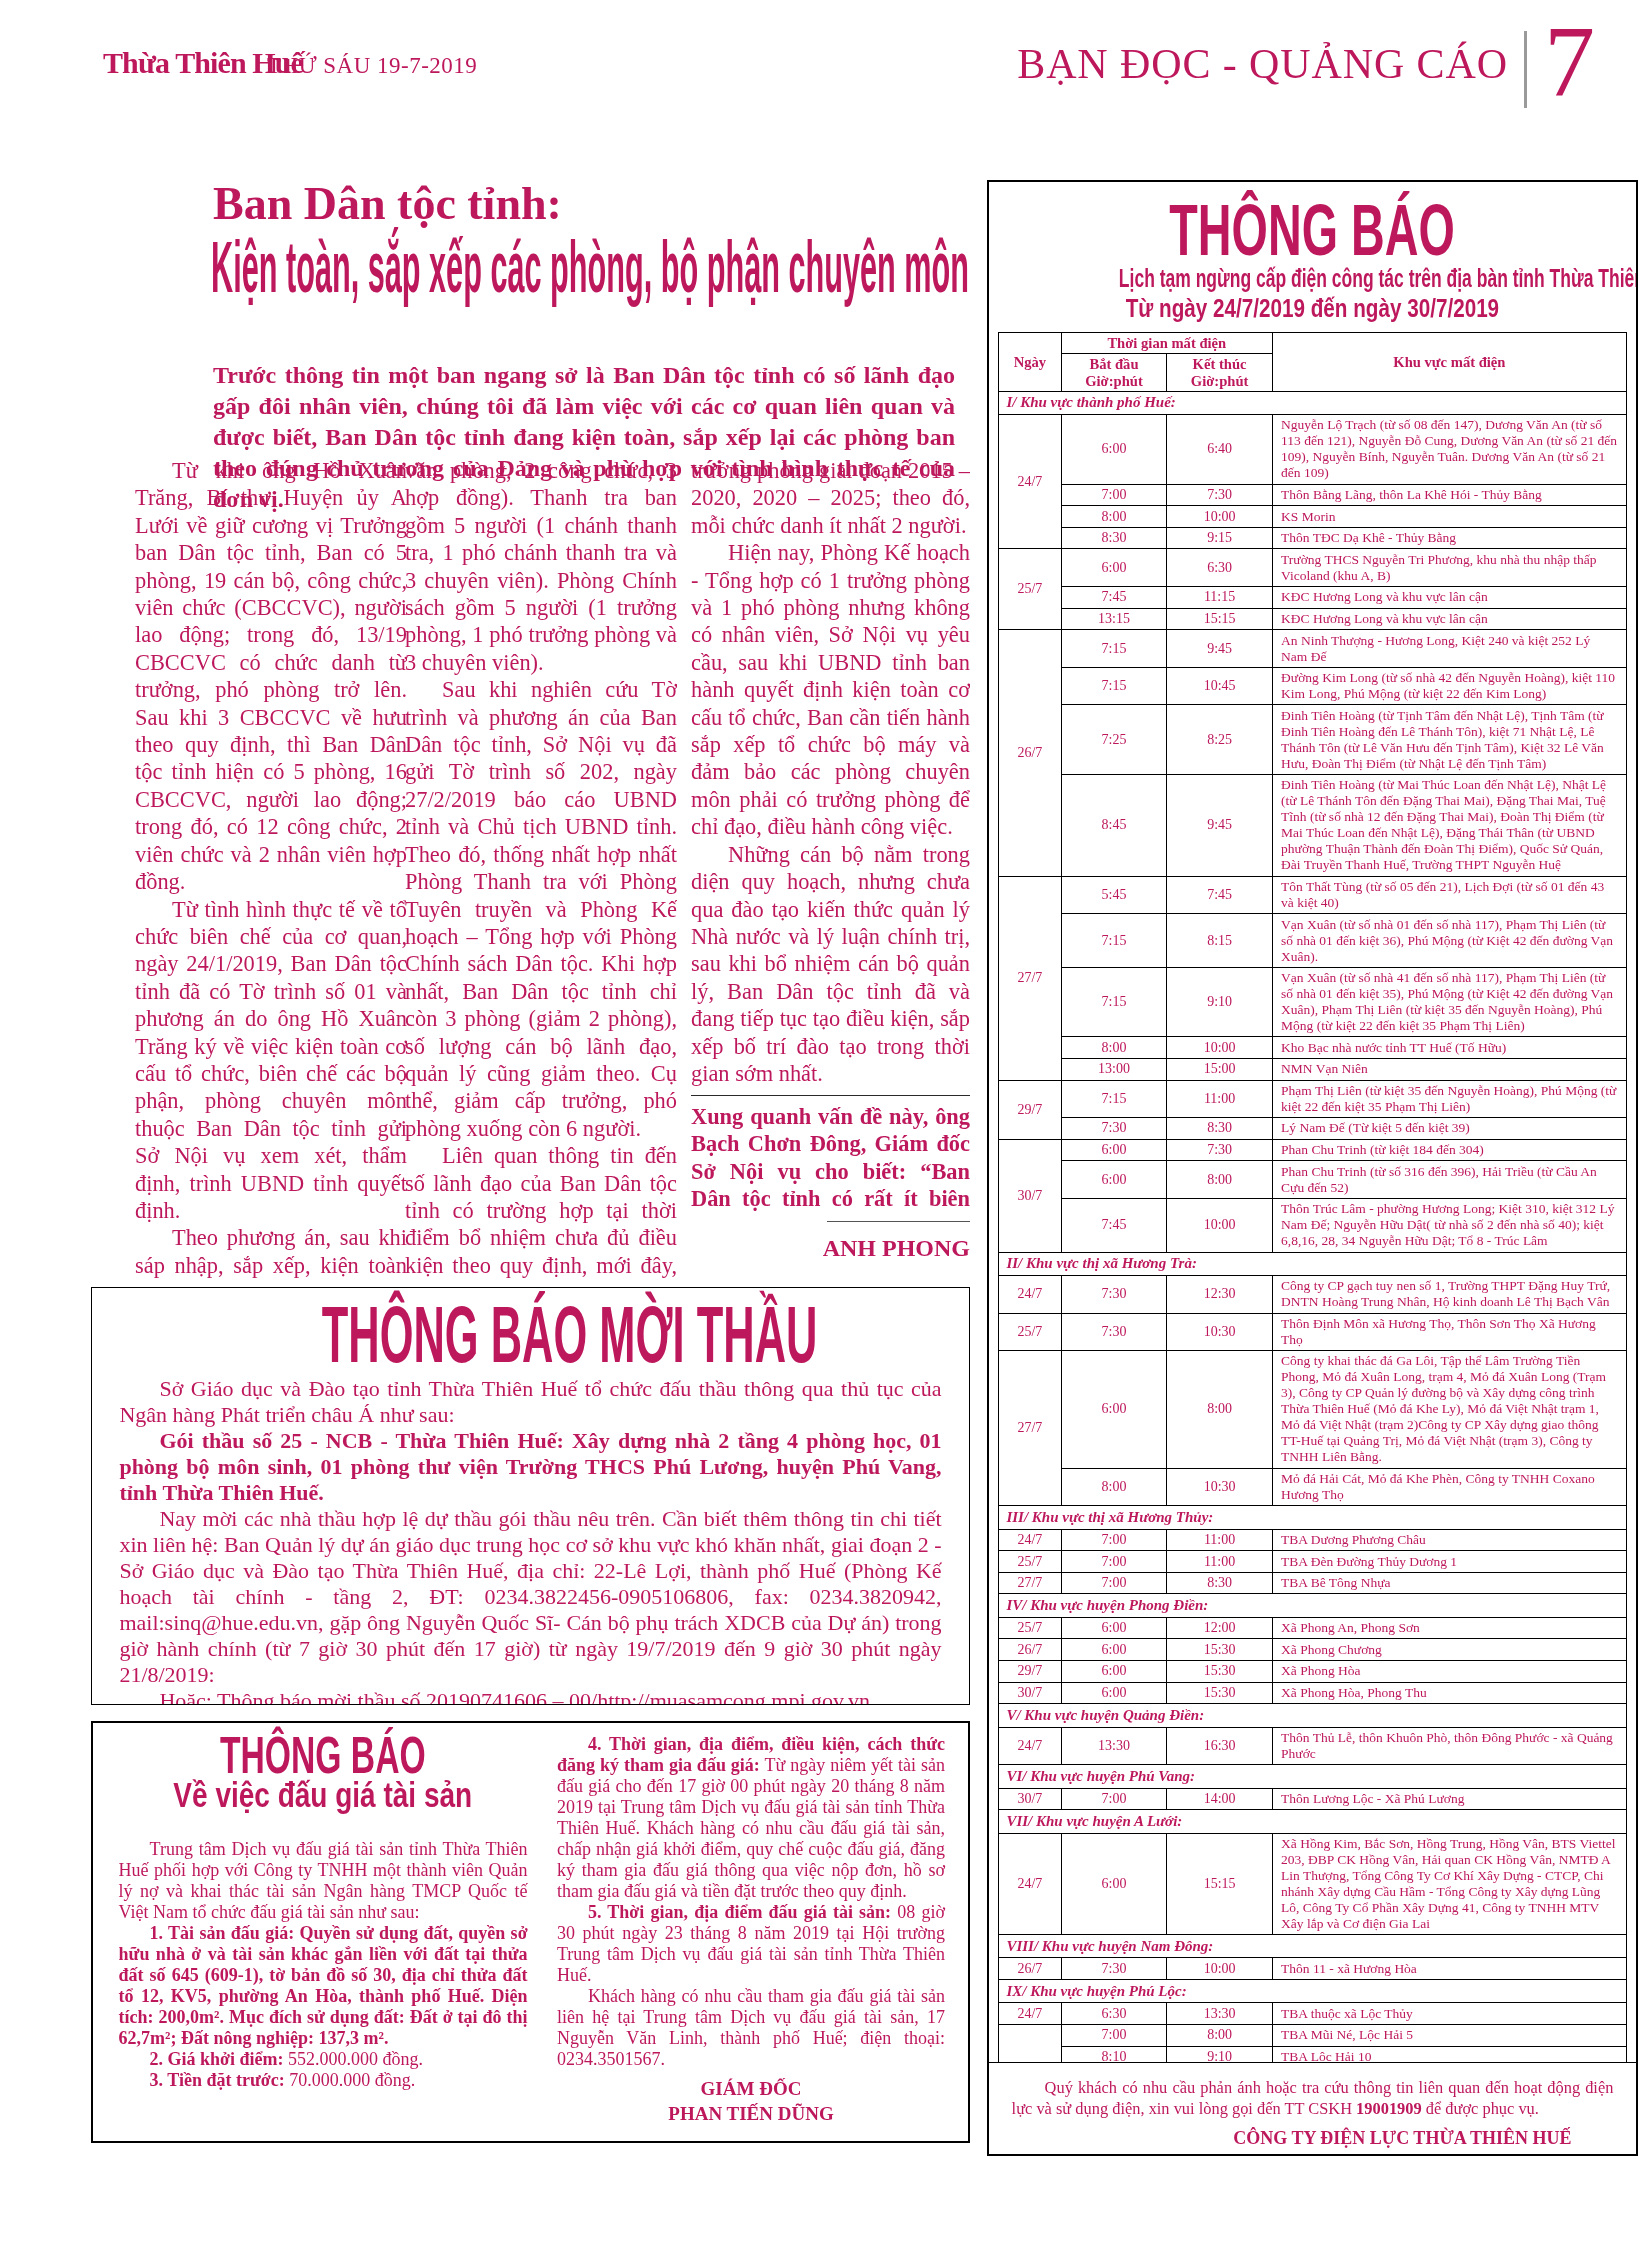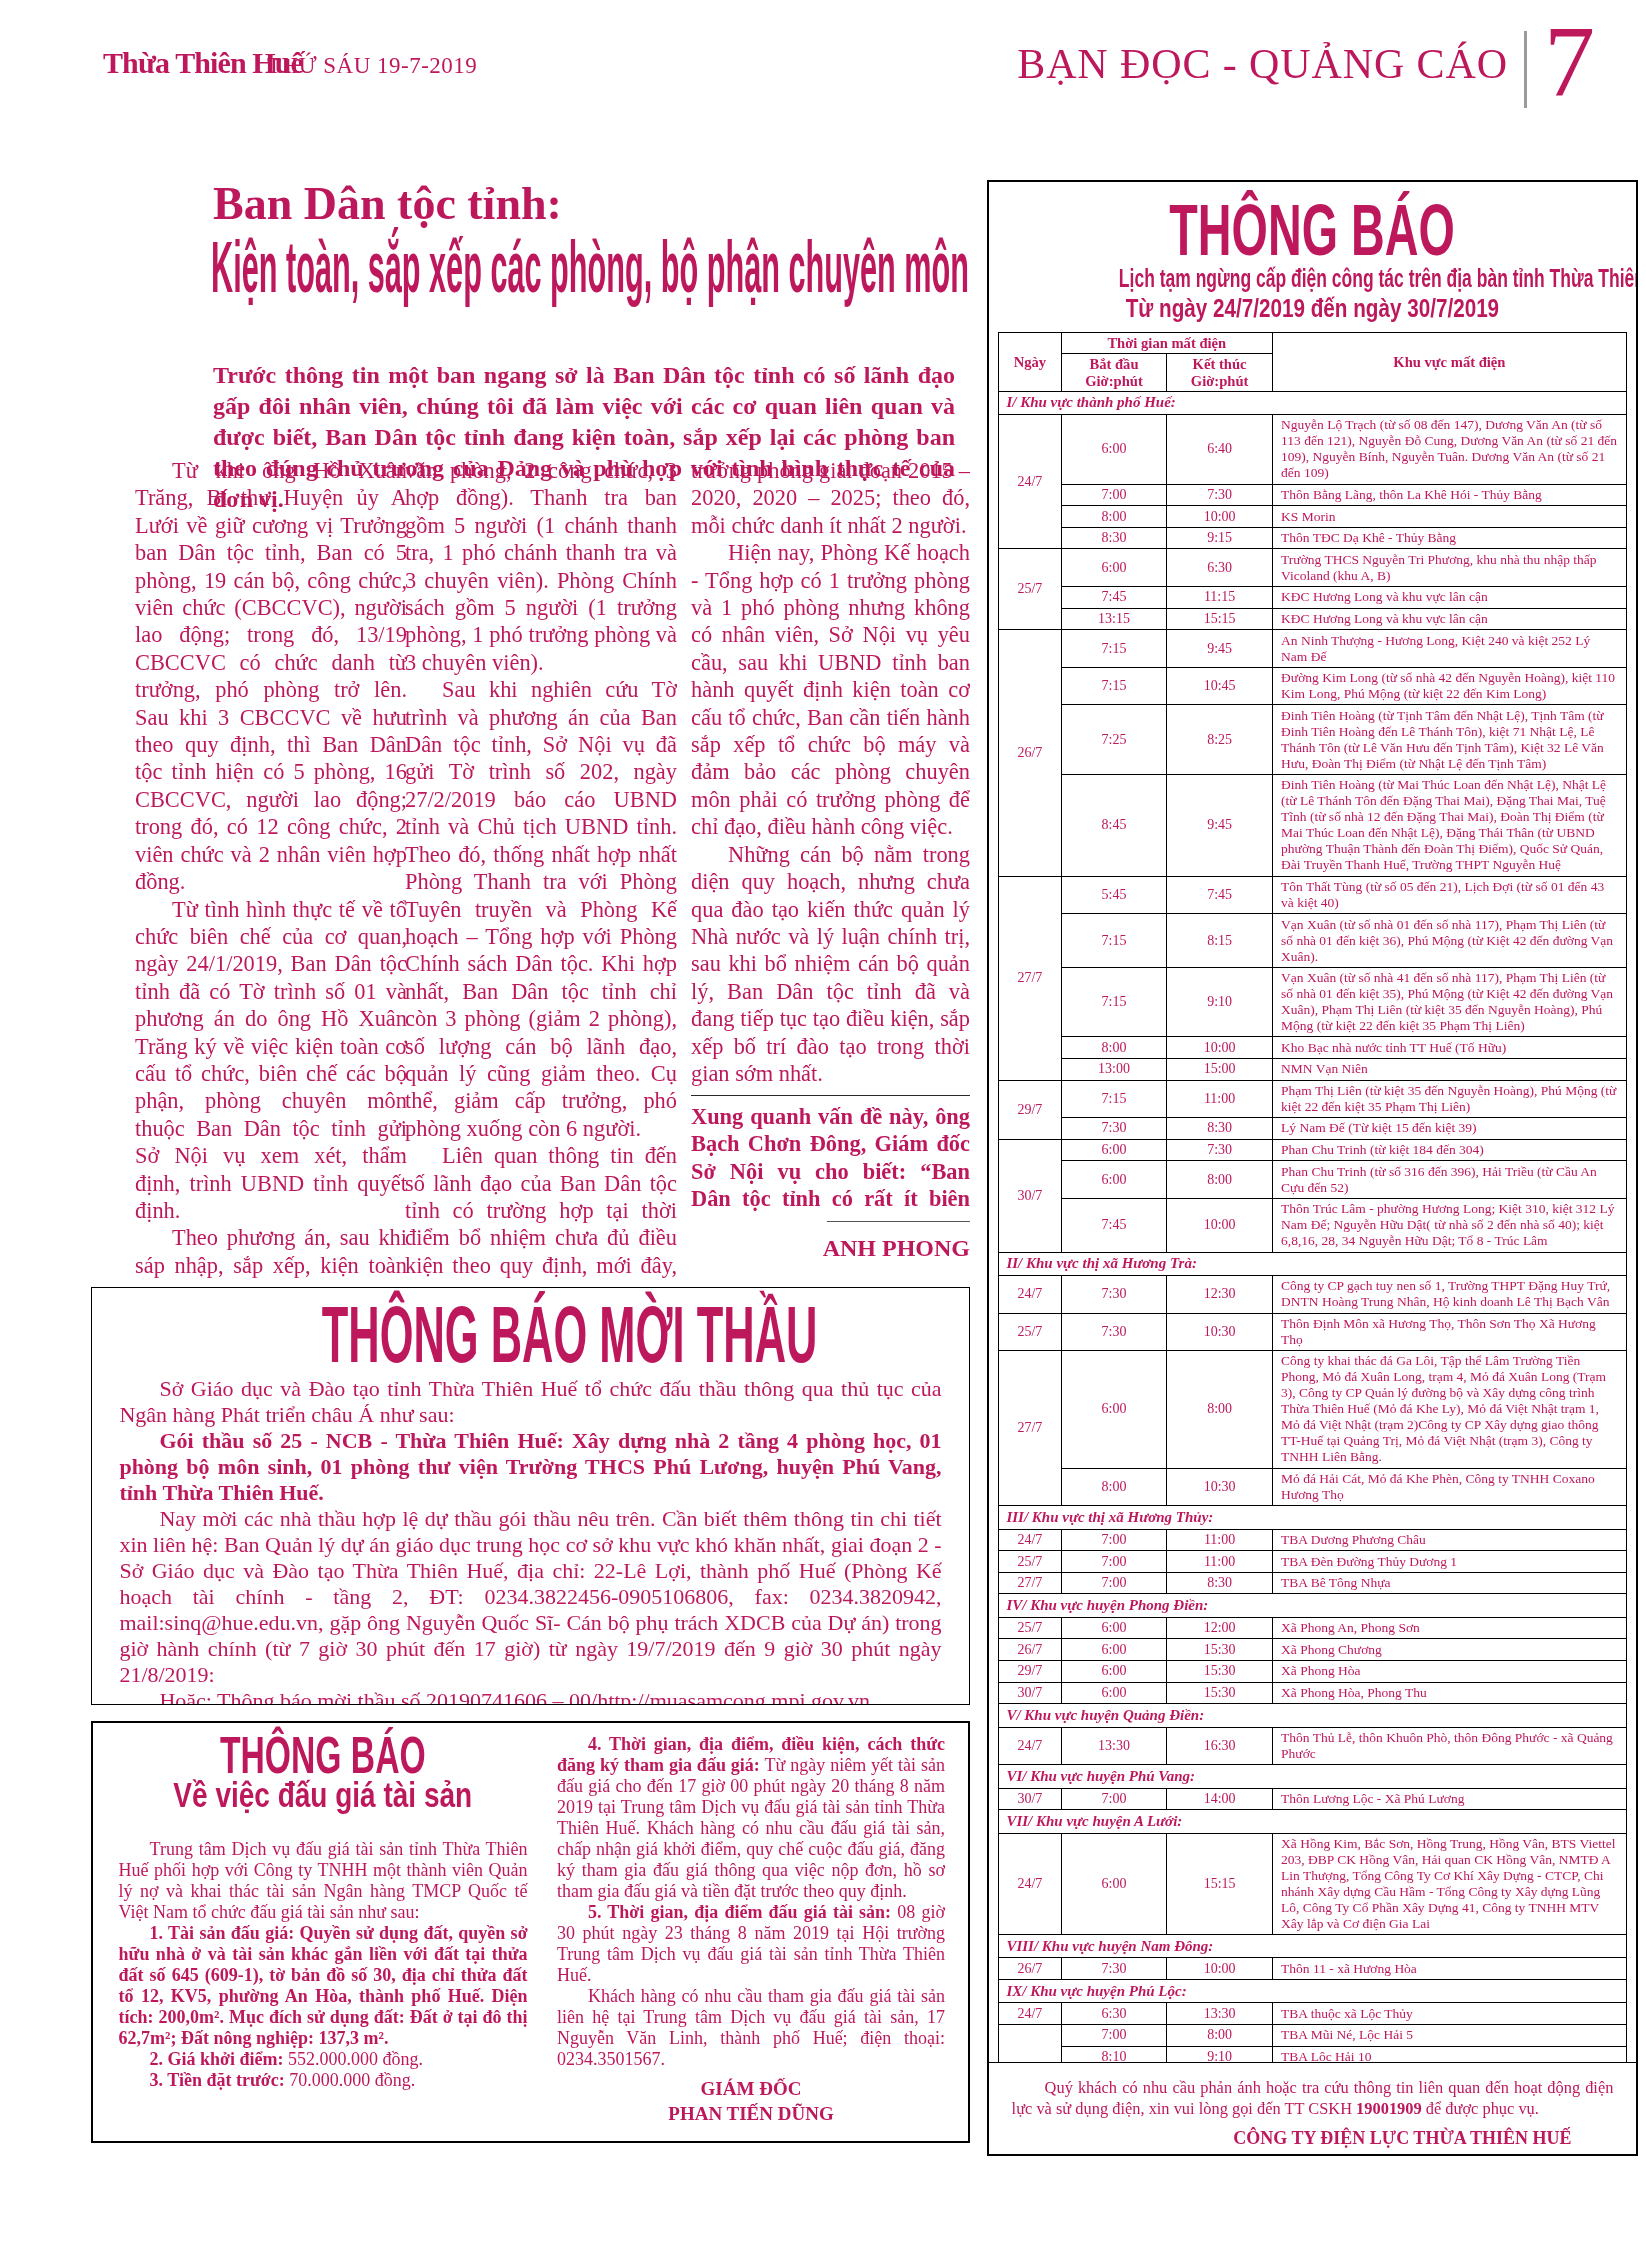--- a/index.html
+++ b/index.html
@@ -245,21 +245,21 @@
           </tr>
           <tr class="gtop">
             <td class="day" rowspan="2">29/7</td>
             <td class="time">7:15</td>
             <td class="time">11:00</td>
             <td class="area">Phạm Thị Liên (từ kiệt 35 đến Nguyễn Hoàng), Phú Mộng (từ kiệt 22 đến kiệt 35 Phạm Thị Liên)</td>
           </tr>
           <tr>
             <td class="time">7:30</td>
             <td class="time">8:30</td>
-            <td class="area">Lý Nam Đế (Từ kiệt 15 đến kiệt 39)</td>
+            <td class="area">Lý Nam Đế (Từ kiệt 5 đến kiệt 39)</td>
           </tr>
           <tr class="gtop">
             <td class="day" rowspan="3">30/7</td>
             <td class="time">6:00</td>
             <td class="time">7:30</td>
             <td class="area">Phan Chu Trinh (từ kiệt 184 đến 304)</td>
           </tr>
           <tr>
             <td class="time">6:00</td>
             <td class="time">8:00</td>

